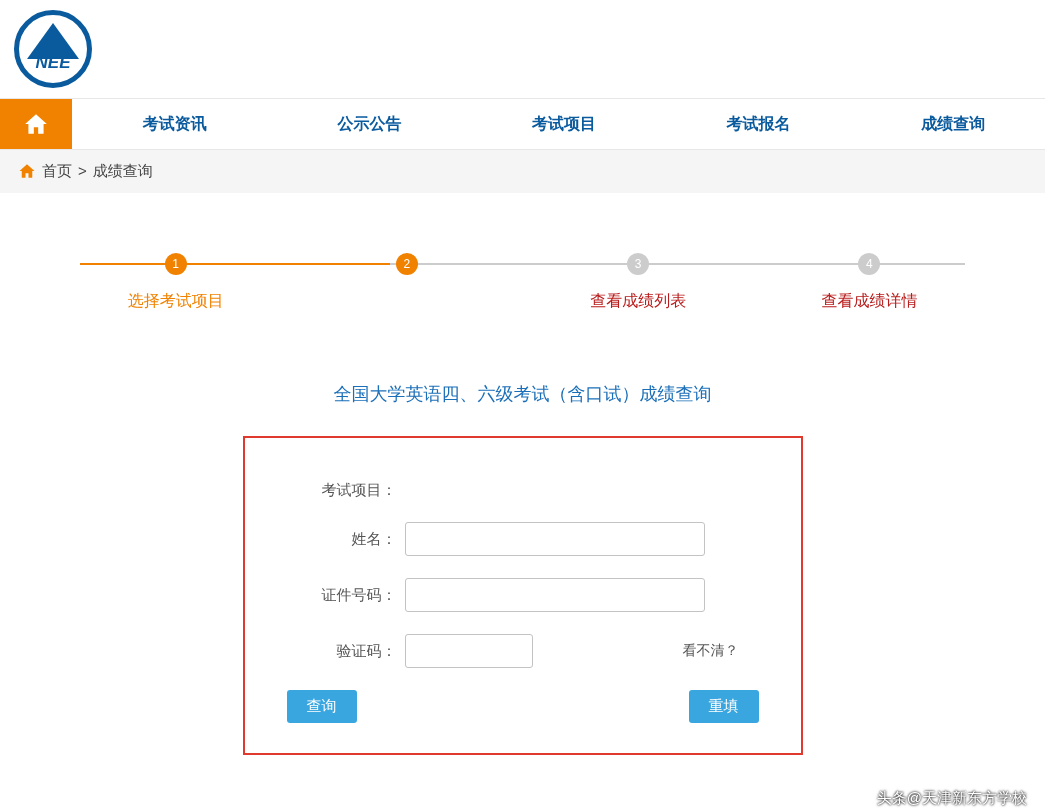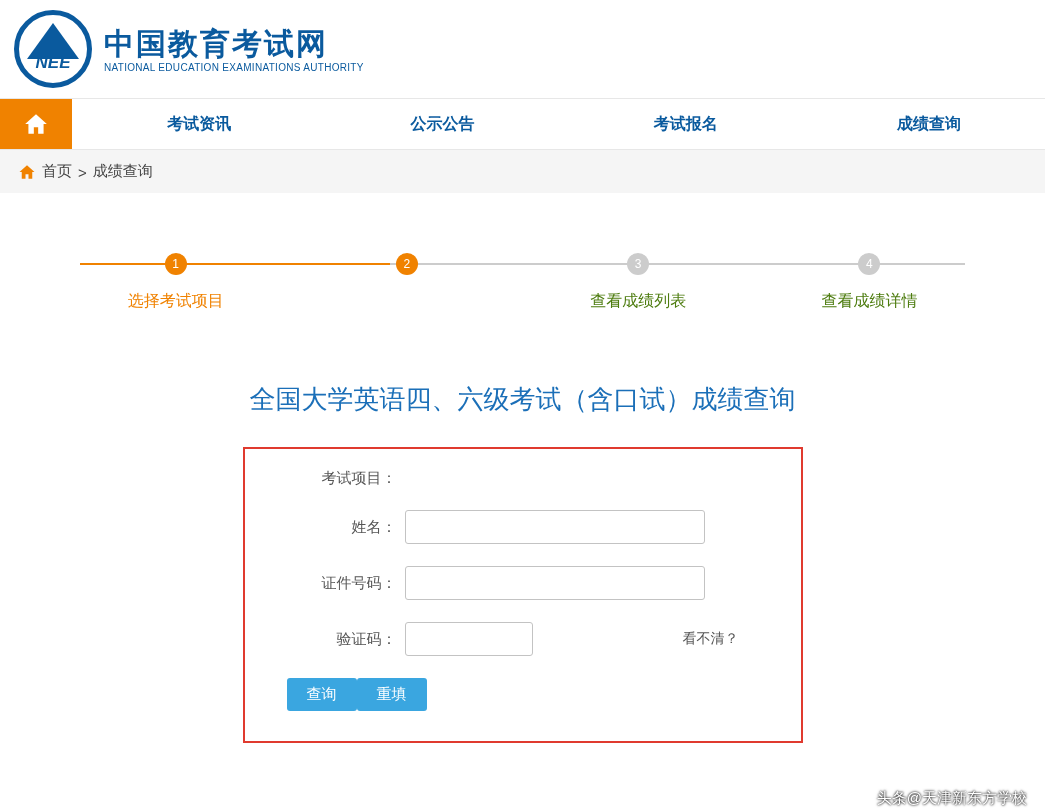--- a/index.html
+++ b/index.html
@@ -34,94 +34,91 @@
       display: flex; align-items: center; justify-content: center;
     }
     .nav-home svg { width: 26px; height: 26px; fill: #fff; }
     .nav-item {
       flex: 1; height: 50px; display: flex; align-items: center; justify-content: center;
       color: #0a5a9e; font-size: 16px; font-weight: bold; cursor: pointer; padding-left: 11px;
     }
 
     
     .breadcrumb {
-      background: #f5f5f5; padding: 12px 18px; display: flex; align-items: flex-end; gap: 6px;
+      background: #f5f5f5; padding: 12px 18px; display: flex; align-items: flex-start; gap: 6px;
       font-size: 15px; color: #444;
     }
     .breadcrumb svg { width: 18px; height: 18px; fill: #f08200; }
 
     
     .steps {
       display: flex; justify-content: space-between; align-items: flex-start;
       padding: 60px 60px 20px; position: relative;
     }
     .steps::before {
       content: ""; position: absolute; top: 70px; left: 80px; right: 80px;
       height: 1.5px; background: linear-gradient(to right, #f08200 0%, #f08200 35%, #ccc 35%, #ccc 100%);
     }
     .step { flex: 1; text-align: center; position: relative; z-index: 2; }
     .step-circle {
       width: 22px; height: 22px; border-radius: 50%; margin: 0 auto 16px;
       display: flex; align-items: center; justify-content: center;
       color: #fff; font-size: 12px; background: #ccc;
     }
     .step.active .step-circle { background: #f08200; }
-    .step-label { font-size: 16px; color: #4d7c0f; }
+    .step-label { font-size: 16px; color: #b91c1c; }
     .step.active .step-label { color: #f08200; font-weight: 500; }
 
     
-    .panel-title { text-align: center; font-size: 26px; color: #1b6fb8; margin: 50px 0 30px; font-weight: normal; }
+    .panel-title { text-align: center; font-size: 18px; color: #1b6fb8; margin: 50px 0 30px; font-weight: normal; }
     .form-box {
       width: 560px; margin: 0 auto; border: 2.5px solid #e03a2f;
-      padding: 20px 42px 30px;
+      padding: 43px 42px 30px;
     }
     .form-row { display: flex; align-items: center; margin-bottom: 22px; }
     .form-label { width: 110px; text-align: right; font-size: 15px; color: #555; margin-right: 8px; }
     .form-control {
       height: 34px; border: 1px solid #c3c3c3; border-radius: 3px;
       padding: 0 8px; font-size: 14px; background: #fff;
     }
     .form-select { width: 260px; appearance: none; -webkit-appearance: menulist; }
     .form-input-full { width: 300px; }
     .form-input-sm { width: 128px; }
     .captcha-hint { margin-left: auto; margin-right: 20px; font-size: 14px; color: #555; cursor: pointer; }
-    .form-buttons { display: flex; justify-content: flex-start; margin-top: 10px; }
+    .form-buttons { display: flex; justify-content: space-between; margin-top: 10px; }
     .btn {
       padding: 7px 20px; border: none; border-radius: 3px;
       background: #3aa6e0; color: #fff; font-size: 15px; cursor: pointer;
     }
     .watermark {
       position: fixed; bottom: 0; right: 18px; font-size: 15px; color: #fff;
       text-shadow: 0 0 3px rgba(0,0,0,0.8), 0 0 2px rgba(0,0,0,0.9); font-weight: 500;
     }
   </style>
 </head>
 <body>
 
 <div class="header">
   <div class="logo-circle">
     <div class="logo-inner">
       <div class="logo-triangle"></div>
       <div class="logo-text">NEE</div>
     </div>
   </div>
-  <div class="site-title">
-    <div class="site-title-cn">中国教育考试网</div>
-    <div class="site-title-en">NATIONAL EDUCATION EXAMINATIONS AUTHORITY</div>
-  </div>
 </div>
 
 <div class="nav">
   <div class="nav-home">
     <svg viewBox="0 0 24 24">
         <path d="M12 3l10 9h-3v9h-5v-6h-4v6H5v-9H2z"></path>
       </svg>
   </div>
   <div class="nav-item">考试资讯</div>
   <div class="nav-item">公示公告</div>
+  <div class="nav-item">考试项目</div>
   <div class="nav-item">考试报名</div>
   <div class="nav-item">成绩查询</div>
 </div>
 
 <div class="breadcrumb">
   <svg viewBox="0 0 24 24">
       <path d="M12 3l10 9h-3v9h-5v-6h-4v6H5v-9H2z"></path>
     </svg>
   <span>首页</span>
   <span>&gt;</span>

